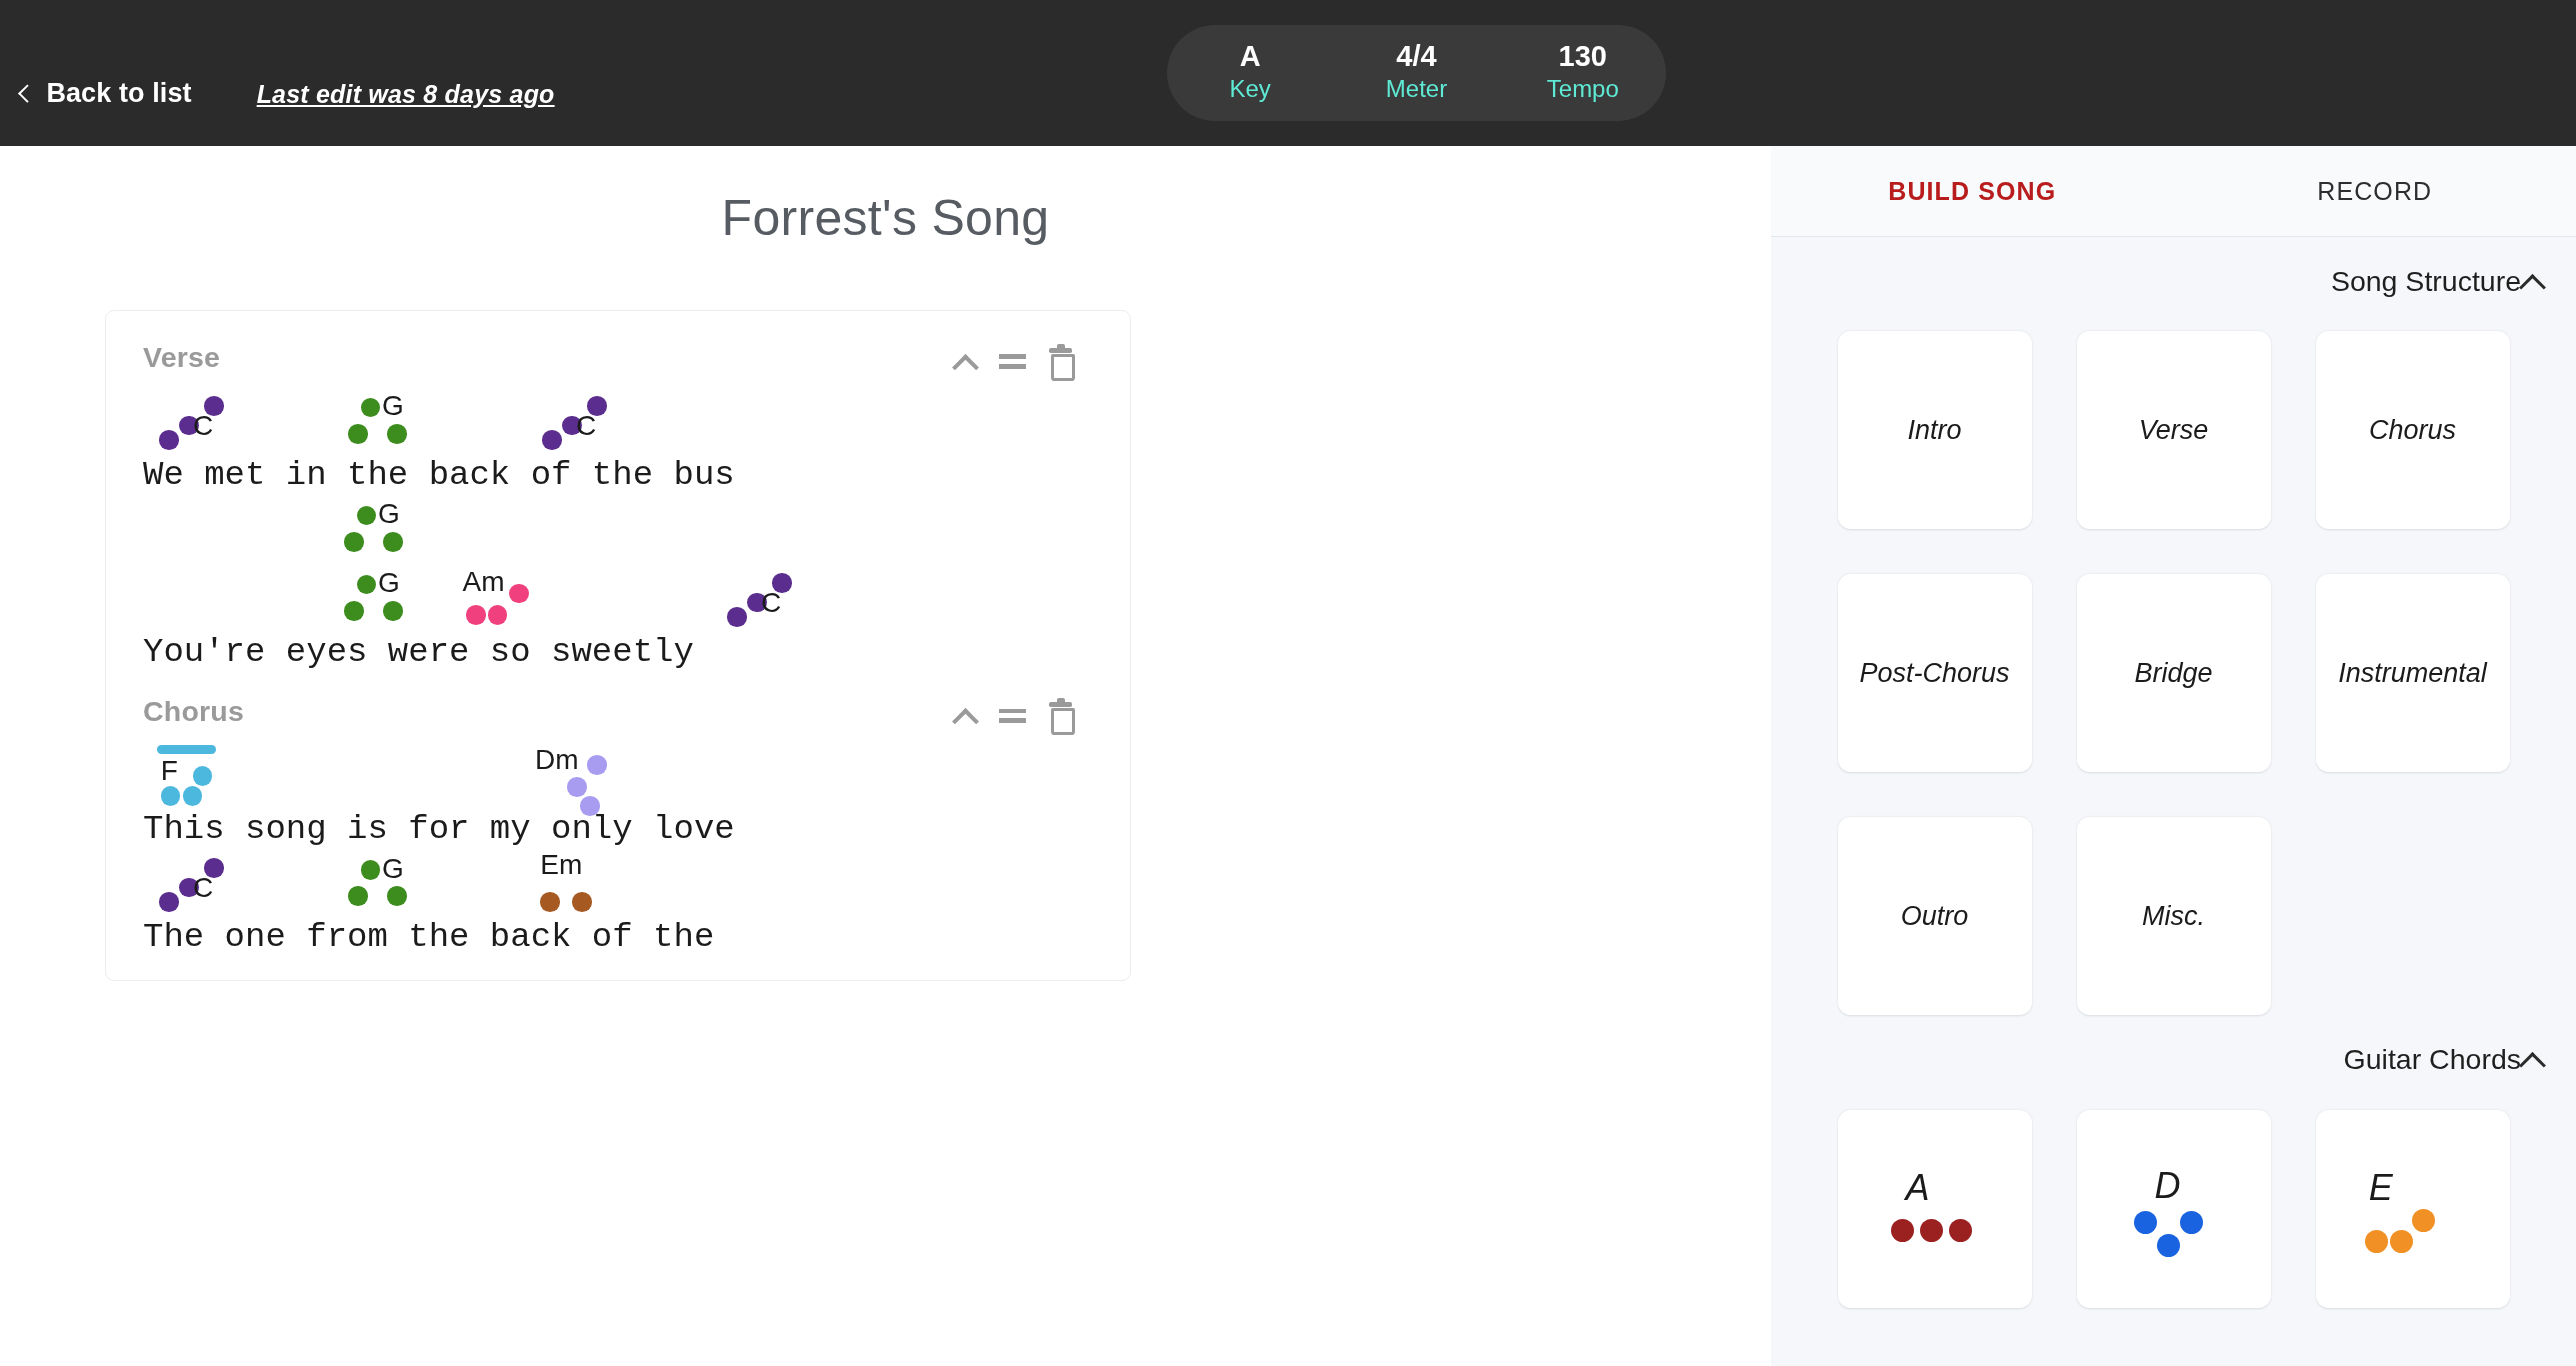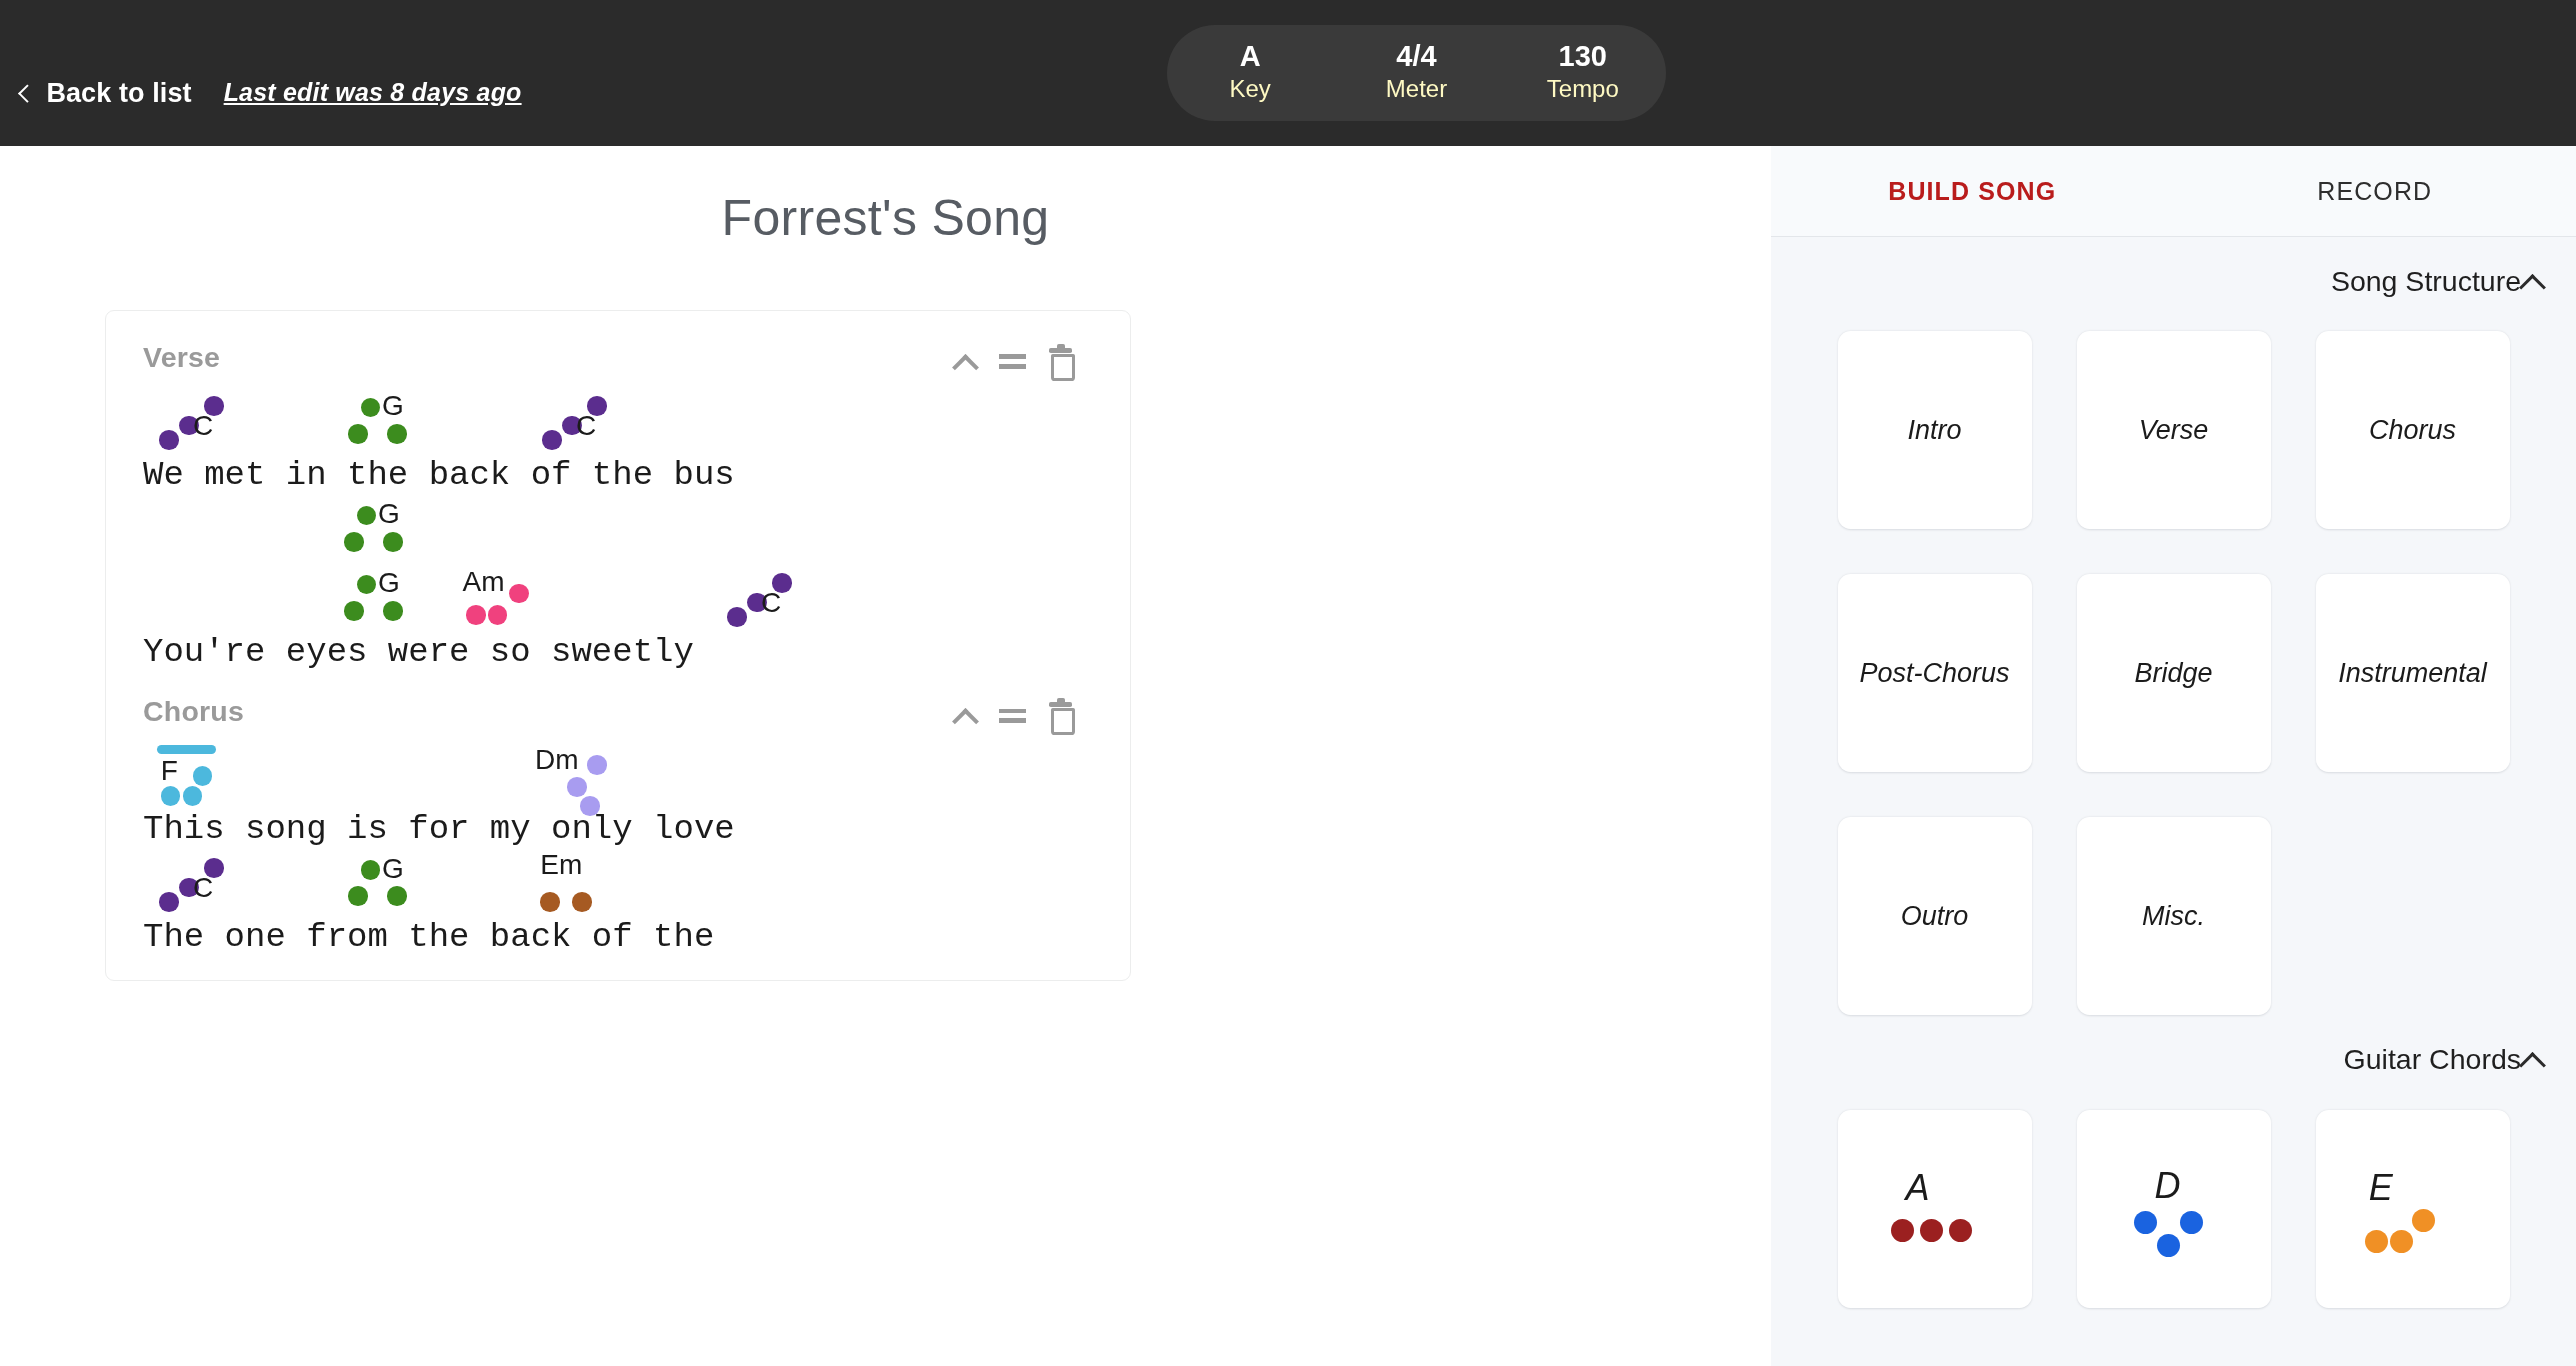--- a/index.html
+++ b/index.html
@@ -10,21 +10,21 @@
     overflow: hidden;
   }
   #app { position: relative; width: 2576px; height: 1366px; background:#fff; }
 
   
   .topbar {
     position: absolute; left: 0; top: 0; width: 2576px; height: 146px;
     background: #2b2b2b;
     display: flex; align-items: center;
   }
-  .topbar-left { display: flex; align-items: flex-start; padding-left: 21.4px; gap: 32px; margin-top: 40px; }
+  .topbar-left { display: flex; align-items: flex-end; padding-left: 21.4px; gap: 65px; margin-top: 40px; }
   .back-btn {
     display: flex; align-items: center; gap: 10.7px;
     color: #ffffff; font-size: 27px; font-weight: 700; cursor: pointer;
     letter-spacing: 0.1px;
   }
   .chev-left {
     display: inline-block; width: 12.5px; height: 12.5px;
     border-left: 2.7px solid #ffffff; border-bottom: 2.7px solid #ffffff;
     transform: rotate(45deg); margin-right: 1.8px;
   }
@@ -34,21 +34,21 @@
     letter-spacing: 0.2px;
   }
   .meta-chip {
     position: absolute; left: 1167px; top: 25px;
     width: 499px; height: 96px; border-radius: 48px;
     background: #3a3a3a;
     display: flex; align-items: center; justify-content: space-around;
   }
   .meta-item { text-align: center; min-width: 107px; }
   .meta-val { color:#ffffff; font-size: 29px; font-weight: 700; line-height: 1.1; }
-  .meta-lbl { color:#fef9c3; font-size: 24px; font-weight: 400; line-height: 1.3; }
+  .meta-lbl { color:#5eead4; font-size: 24px; font-weight: 400; line-height: 1.3; }
 
   
   .canvas {
     position: absolute; left: 0; top: 146px;
     width: 1771px; height: 1152px; background: #ffffff;
     overflow: hidden;
   }
   .song-title {
     text-align: center; color: #575c63; font-size: 50px;
     font-weight: 400; margin-top: 43px; letter-spacing: 0.3px;

